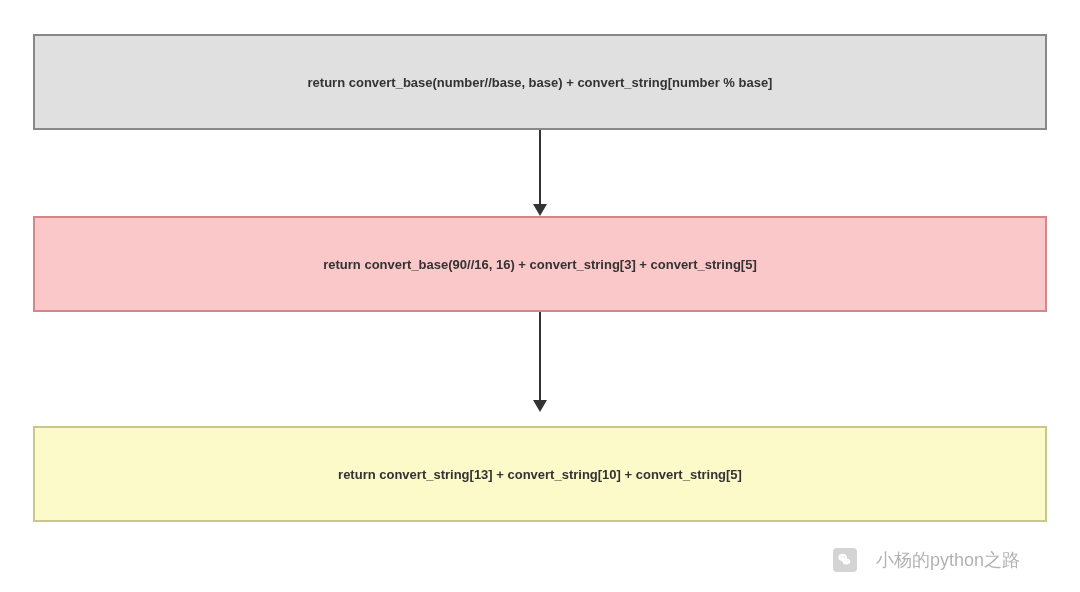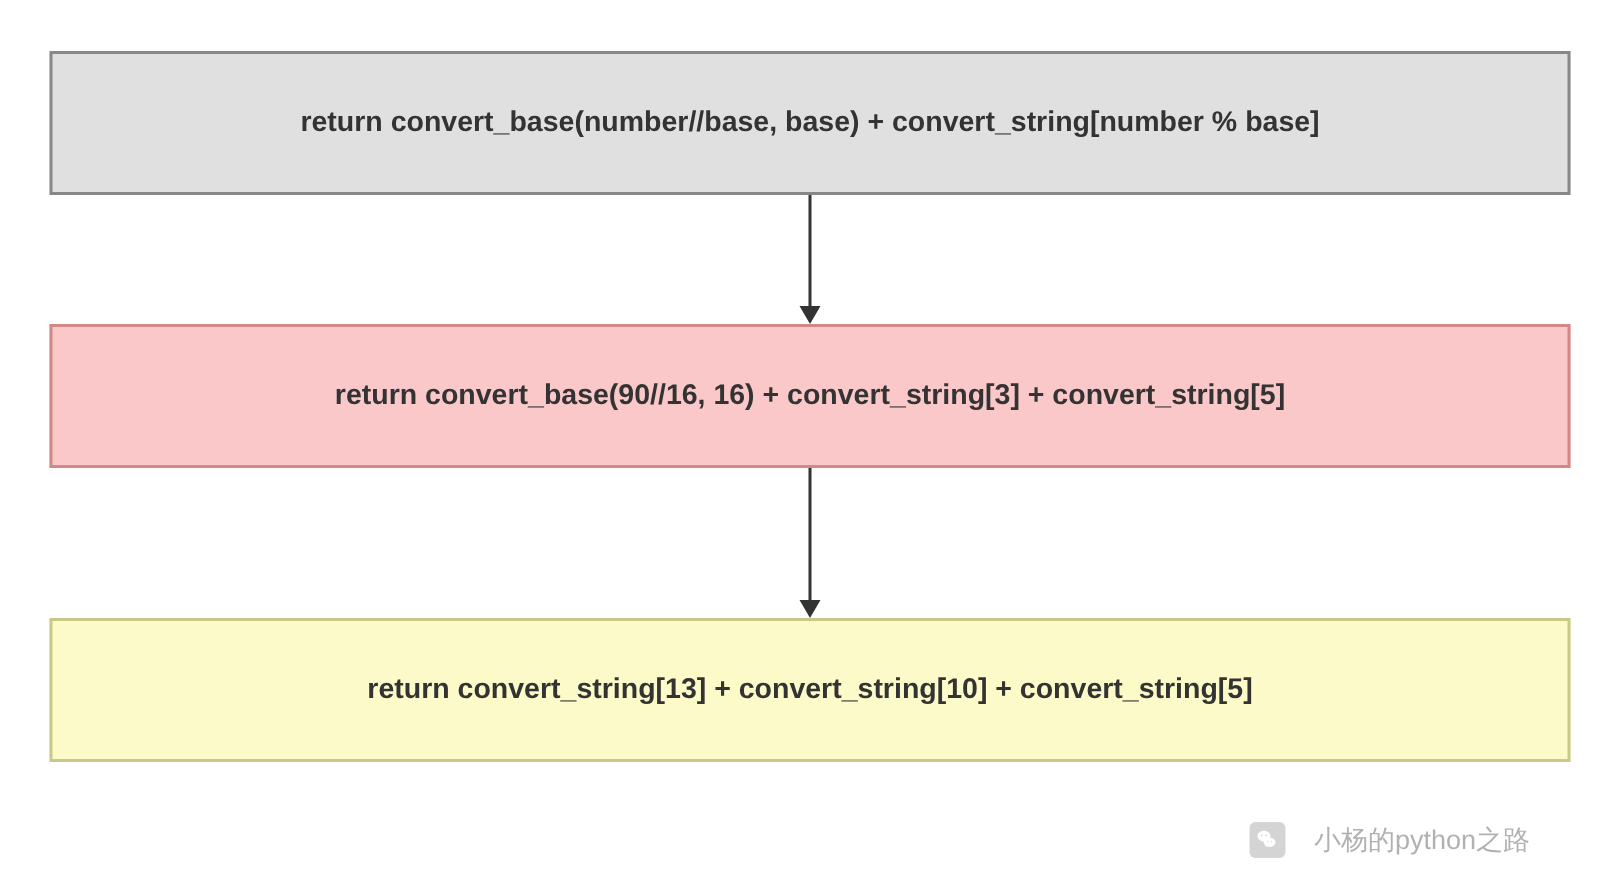--- a/index.html
+++ b/index.html
@@ -22,35 +22,35 @@
     .box {
       position: absolute;
       left: 33px;
       width: 1014px;
       height: 96px;
       border: 2px solid;
       display: flex;
       align-items: center;
       justify-content: center;
       font-weight: bold;
-      font-size: 19px;
+      font-size: 13px;
       color: #333333;
     }
     .box-1 {
       top: 34px;
       background: #e0e0e0;
       border-color: #888888;
     }
     .box-2 {
       top: 216px;
       background: #fac8c8;
       border-color: #d08888;
     }
     .box-3 {
-      top: 412px;
+      top: 426px;
       background: #fcfac8;
       border-color: #c8c888;
     }
     .arrow {
       position: absolute;
       left: 50%;
       transform: translateX(-50%);
       width: 2px;
       background: #333333;
     }

